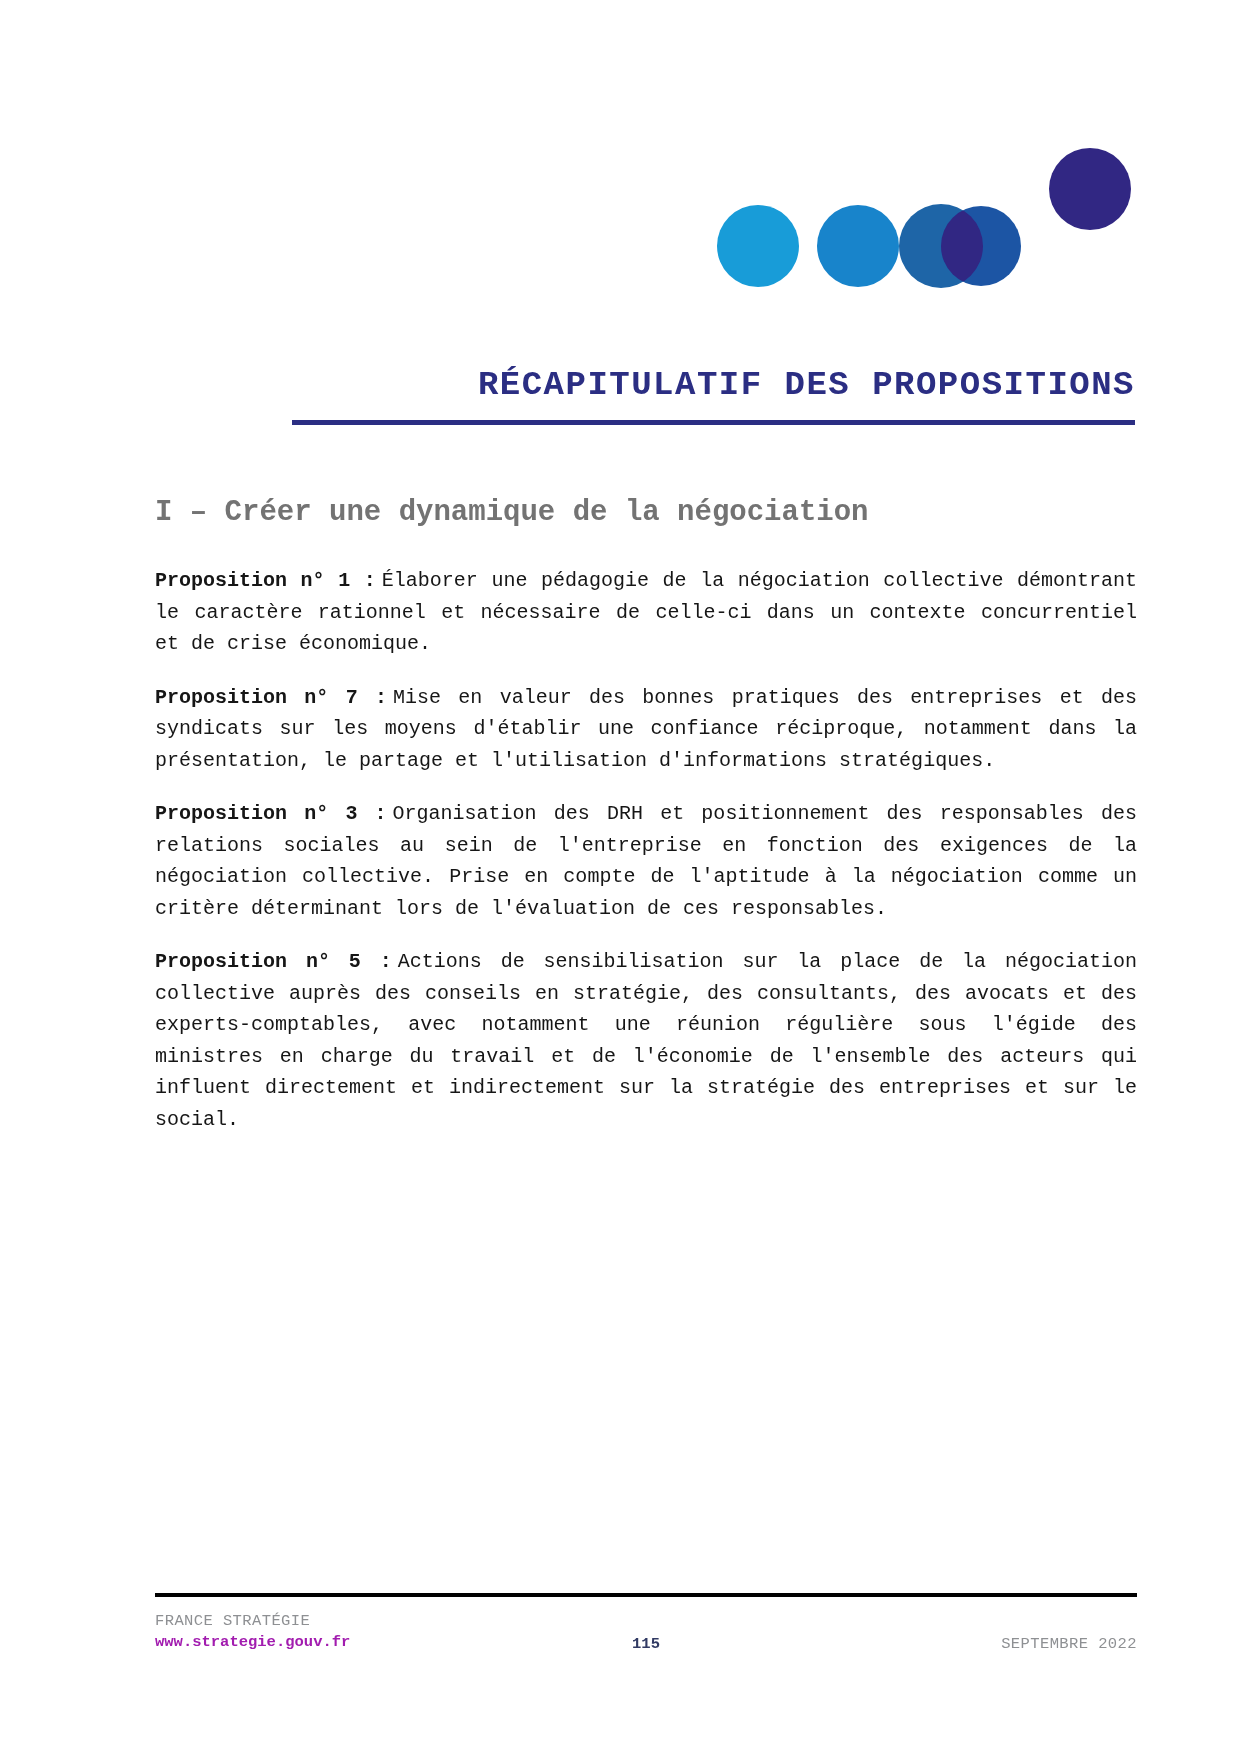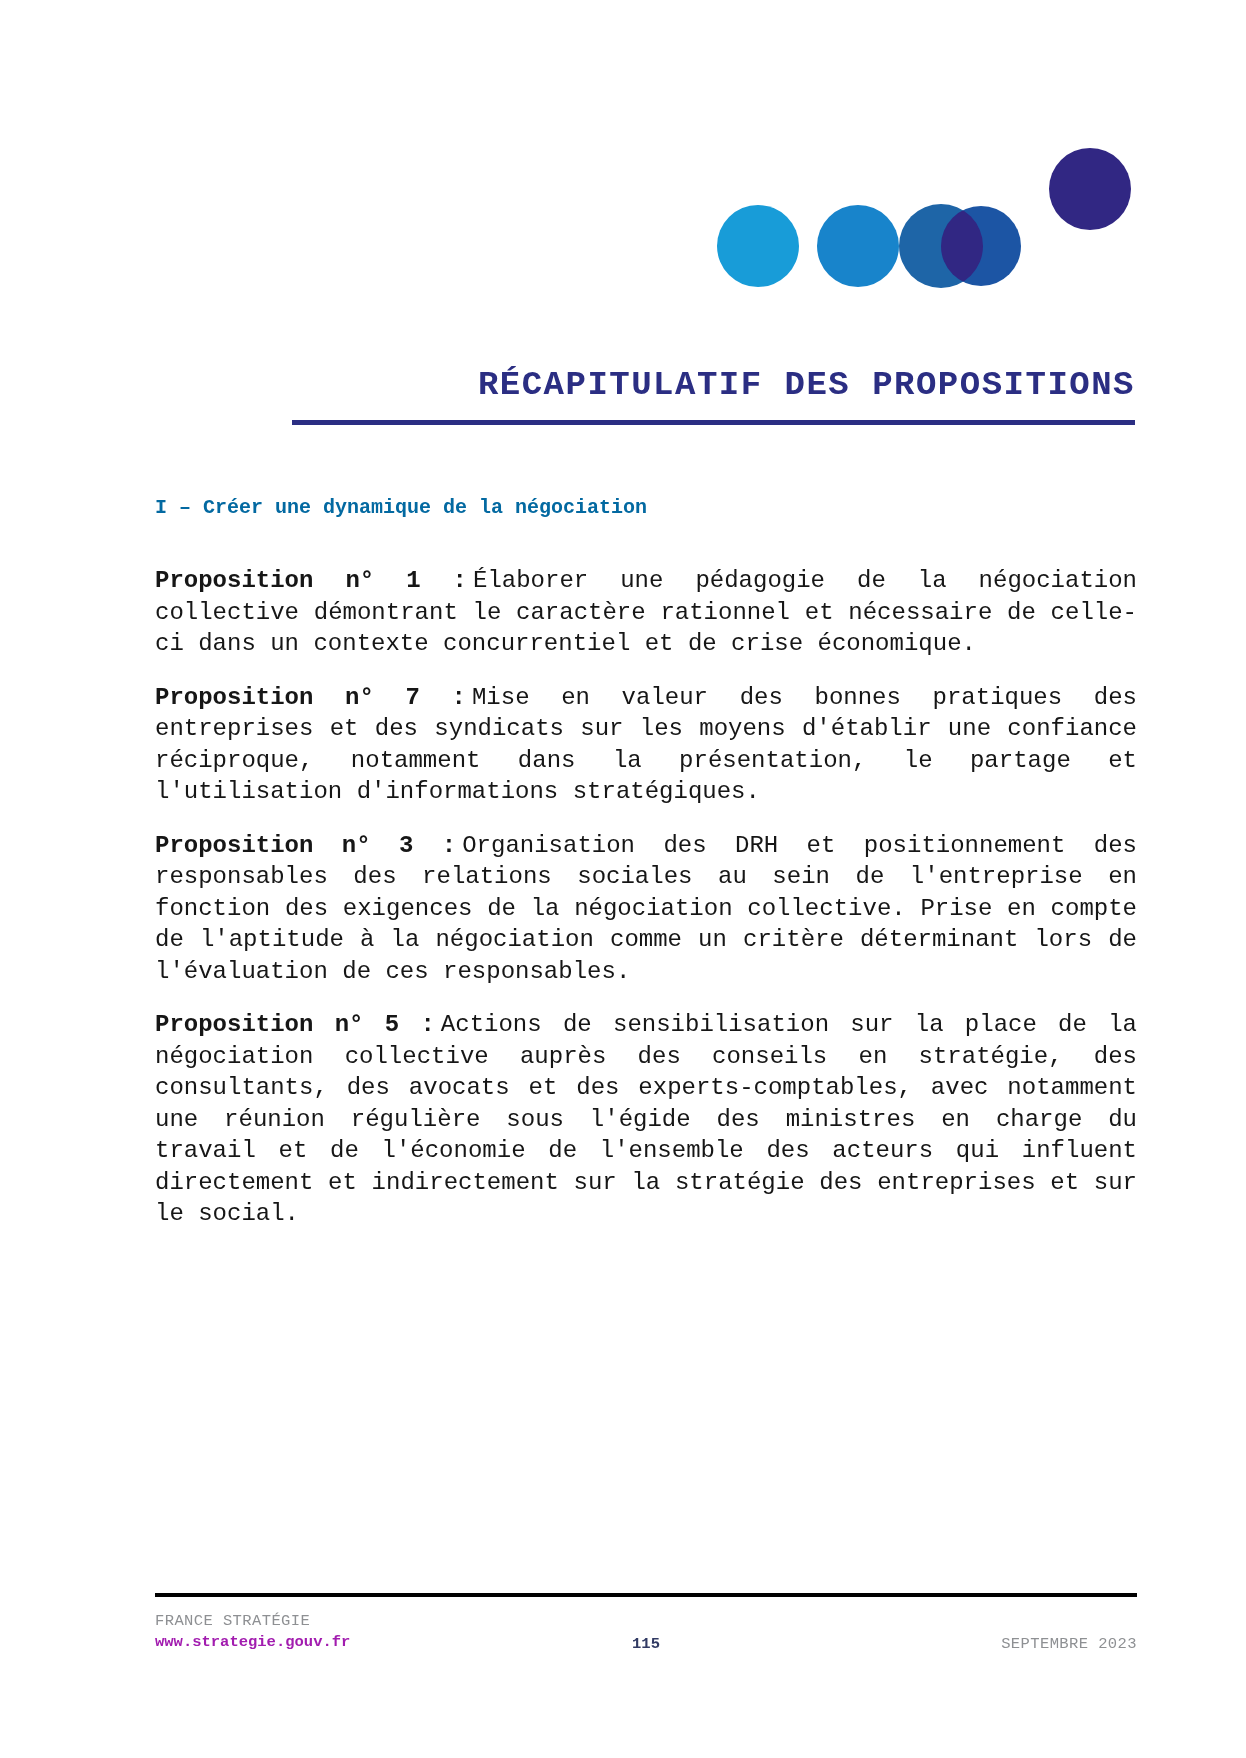--- a/index.html
+++ b/index.html
@@ -16,25 +16,25 @@
     text-align:right;
     border-bottom:5px solid #2b2e83;
     padding-bottom:16px;
   }
   .title {
     font-size:34px; font-weight:bold; color:#2b2e83;
     letter-spacing:1.5px; white-space:nowrap;
   }
   .section-heading {
     position:absolute; left:155px; top:496px;
-    font-size:20px; font-weight:bold; color:#0369a1;
+    font-size:29px; font-weight:bold; color:#737373;
   }
   .props {
     position:absolute; left:155px; width:982px; top:565px;
-    font-size:24px; line-height:31.5px; color:#161616;
+    font-size:20px; line-height:31.5px; color:#161616;
     text-align:justify;
   }
   .prop { margin:0 0 22px 0; }
   .prop strong { font-weight:bold; margin-right:6px; }
   .footer {
     position:absolute; left:155px; width:982px; top:1593px;
     border-top:4px solid #000000;
     padding-top:14px;
     display:flex; align-items:flex-end;
   }
@@ -85,16 +85,16 @@
       <strong>Proposition n° 5 :</strong><span>Actions de sensibilisation sur la place de la négociation collective auprès des conseils en stratégie, des consultants, des avocats et des experts-comptables, avec notamment une réunion régulière sous l'égide des ministres en charge du travail et de l'économie de l'ensemble des acteurs qui influent directement et indirectement sur la stratégie des entreprises et sur le social.</span>
     </p>
   </div>
 
   <div class="footer">
     <div class="footer-left">
       <div class="footer-org">FRANCE STRATÉGIE</div>
       <div class="footer-url">www.strategie.gouv.fr</div>
     </div>
     <div class="footer-center">115</div>
-    <div class="footer-right">SEPTEMBRE 2023</div>
+    <div class="footer-right">SEPTEMBRE 2022</div>
   </div>
 
 </div>
 
 </body></html>

